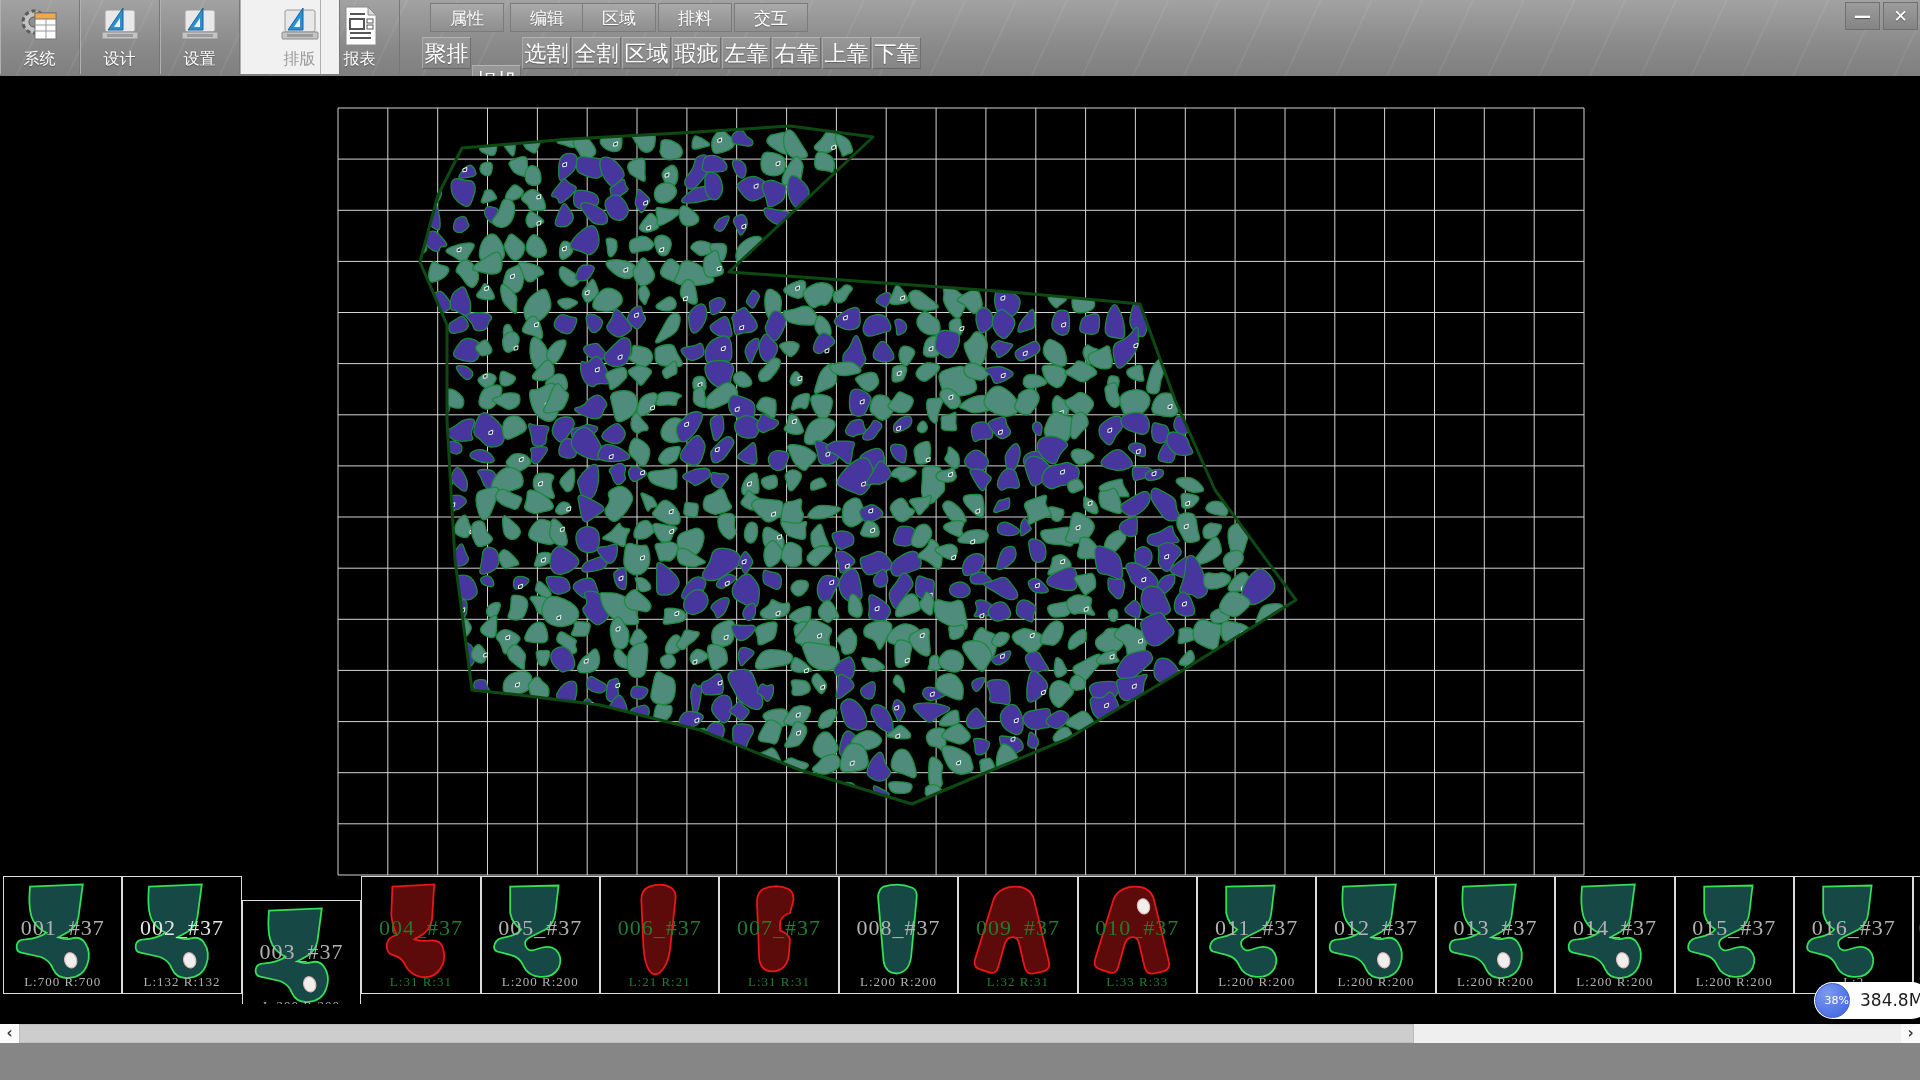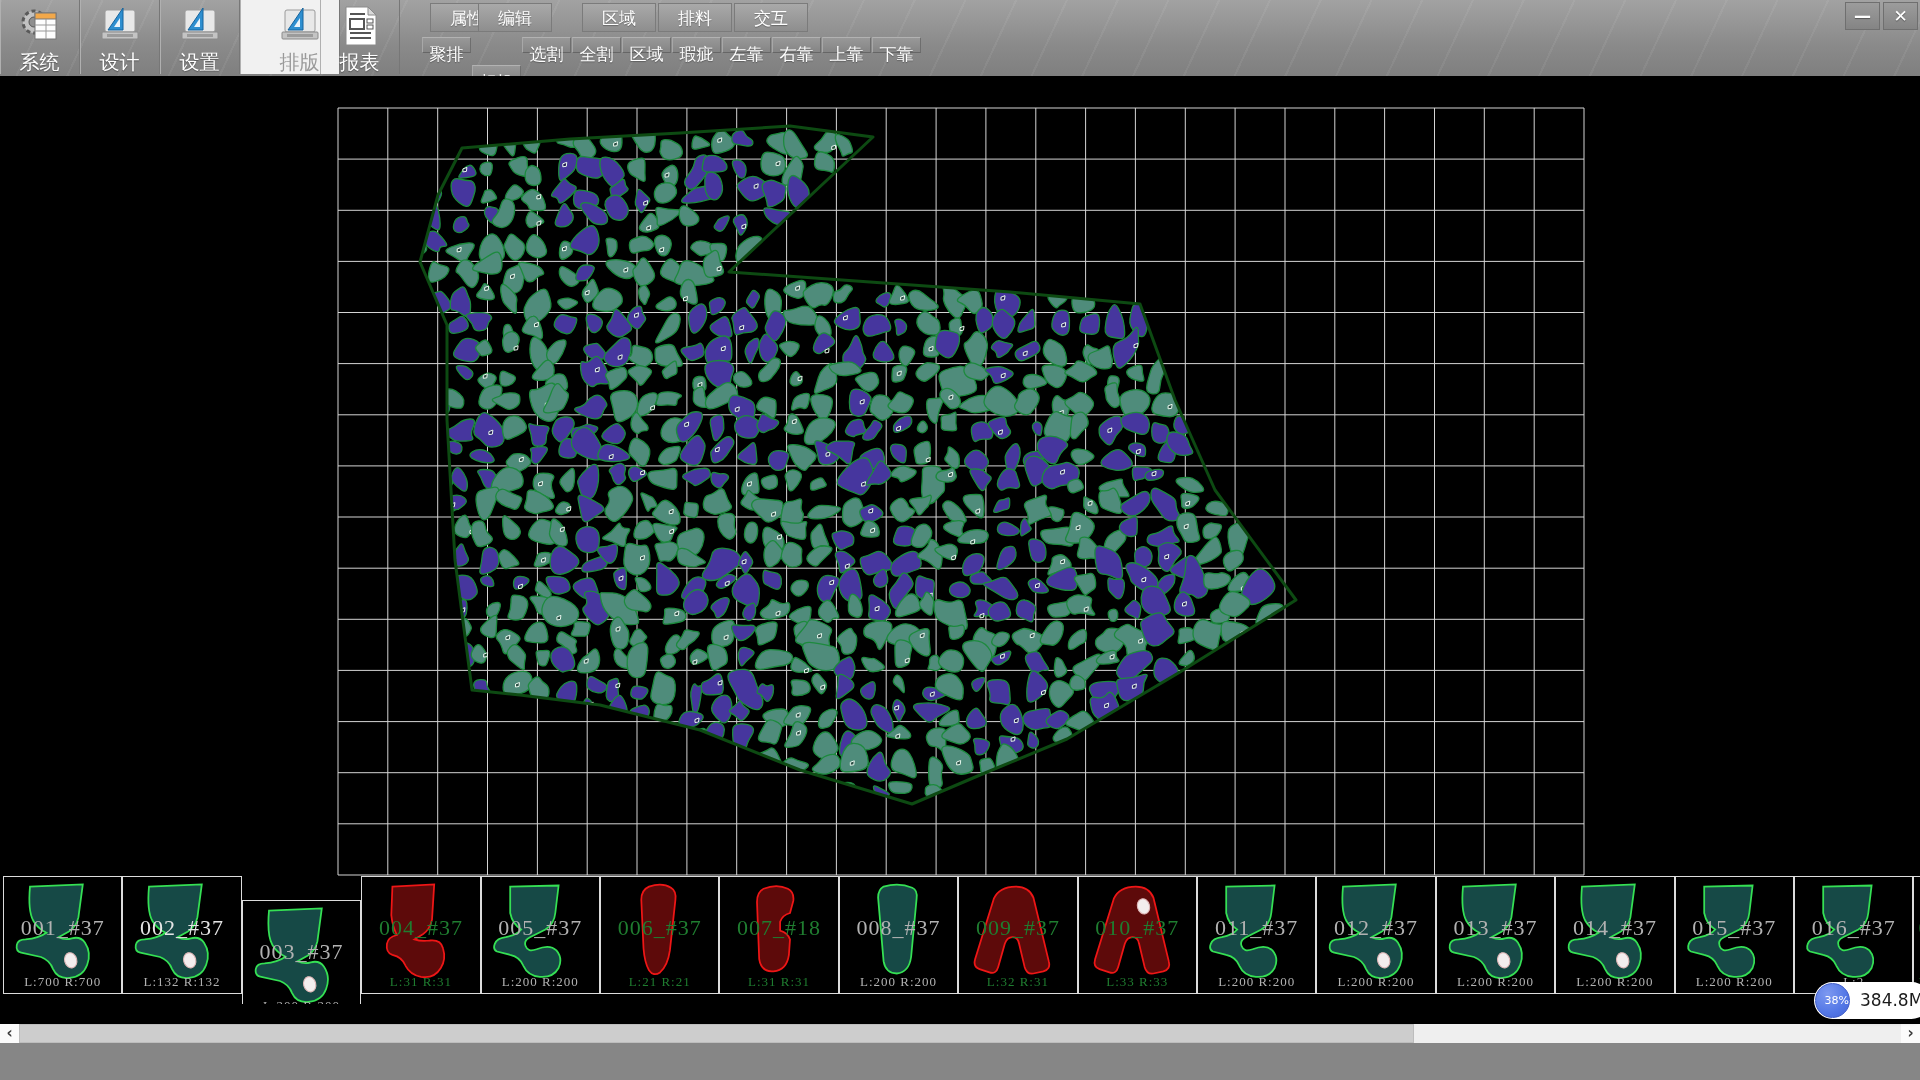--- a/index.html
+++ b/index.html
@@ -8,29 +8,29 @@
 
   
   .toolbar{position:absolute;left:0;top:0;width:1920px;height:76px;
     background:linear-gradient(#a2a2a2,#8a8a8a 60%,#7f7f7f);}
   .toolbar .streaks{position:absolute;inset:0;
     background:repeating-linear-gradient(115deg,rgba(255,255,255,.06) 0 2px,transparent 2px 46px);}
   .mode-btn{position:absolute;top:0;width:79px;height:74px;cursor:default;
     border-right:1px solid #777;box-shadow:inset 1px 0 0 #b0b0b0;text-align:center;}
   .mode-btn.active{background:#f1f1f1;}
   .mode-btn .micon{display:block;margin:4px auto 0;width:44px;height:44px;}
-  .mode-btn .mlabel{display:block;margin-top:1px;font-size:20px;color:#fff;
+  .mode-btn .mlabel{display:block;margin-top:1px;font-size:16px;color:#fff;
     text-shadow:0 1px 1px rgba(0,0,0,.35);}
   .mode-btn.active .mlabel{color:#9a9a9a;text-shadow:none;}
 
   .menu-tab{position:absolute;top:3px;height:29px;width:74px;line-height:29px;text-align:center;
     font-size:17px;color:#fff;text-shadow:0 1px 1px rgba(0,0,0,.3);
     background:linear-gradient(#a9a9a9,#8e8e8e);border:1px solid #7b7b7b;box-sizing:border-box;}
-  .tool-btn{position:absolute;top:37px;height:16px;width:49px;line-height:32px;text-align:center;
-    font-size:17px;color:#fff;text-shadow:0 1px 1px rgba(0,0,0,.3);box-sizing:border-box;
+  .tool-btn{position:absolute;top:37px;height:32px;width:49px;line-height:32px;text-align:center;
+    font-size:22px;color:#fff;text-shadow:0 1px 1px rgba(0,0,0,.3);box-sizing:border-box;
     background:linear-gradient(#989898,#858585);
     border-top:1px solid #b2b2b2;border-left:1px solid #a8a8a8;
     border-bottom:1px solid #666;border-right:1px solid #6e6e6e;}
   .win-btn{position:absolute;top:2px;width:35px;height:28px;box-sizing:border-box;
     background:linear-gradient(#9c9c9c,#848484);border:1px solid #6f6f6f;
     color:#fff;font-size:17px;text-align:center;line-height:26px;font-weight:bold;
     text-shadow:0 1px 1px rgba(0,0,0,.4);}
 
   
   #canvas-wrap{position:absolute;left:0;top:76px;width:1920px;height:803px;background:#000;}
@@ -122,21 +122,21 @@
           <rect x="29" y="15" width="6" height="4" fill="none" stroke="#555"></rect>
           <rect x="29" y="21" width="6" height="4" fill="none" stroke="#555"></rect>
           <line x1="12" y1="29" x2="33" y2="29" stroke="#555" stroke-width="2"></line>
           <line x1="12" y1="34" x2="33" y2="34" stroke="#555" stroke-width="2"></line>
         </svg>
         <span class="mlabel">报表</span>
       </div>
     </div>
   <div id="menu-tabs">
       <div class="menu-tab" style="left: 430px;">属性</div>
-      <div class="menu-tab" style="left: 478px;">编辑</div>
+      <div class="menu-tab" style="left: 510px;">编辑</div>
       <div class="menu-tab" style="left: 582px;">区域</div>
       <div class="menu-tab" style="left: 658px;">排料</div>
       <div class="menu-tab" style="left: 734px;">交互</div>
     </div>
   <div id="tool-buttons">
       <div class="tool-btn" style="left: 422px;">聚排</div>
       <div class="tool-btn" style="left: 472px; margin-top: 28px;">相机</div>
       <div class="tool-btn" style="left: 522px;">选割</div>
       <div class="tool-btn" style="left: 572px;">全割</div>
       <div class="tool-btn" style="left: 622px;">区域</div>
@@ -1112,21 +1112,21 @@
       <svg width="110" height="112" viewBox="0 0 100 100">
         <path d="M40 6 Q52 2 60 7 Q65 10 64 18 L59 64 Q57 78 50 84 Q44 88 40 82 Q36 75 35 62 L33 18 Q33 9 40 6 Z" fill="#5d0a0a" stroke="#ee1616" stroke-width="1.6"></path>
       </svg>
       <div class="thumb-label" style="color: rgb(31, 125, 48);">006_#37</div>
       <div class="thumb-detail" style="color: rgb(31, 125, 48);">L:21 R:21</div>
     </div>
     <div class="thumb-cell" style="left: 719.4px; width: 119.4px;">
       <svg width="110" height="112" viewBox="0 0 100 100">
         <path d="M36 8 Q48 3 58 8 Q64 11 63 19 L60 30 Q53 32 51 38 L51 46 Q58 48 60 54 L59 68 Q57 82 45 83 Q34 84 32 72 L30 20 Q30 11 36 8 Z" fill="#5d0a0a" stroke="#ee1616" stroke-width="1.6"></path>
       </svg>
-      <div class="thumb-label" style="color: rgb(31, 125, 48);">007_#18</div>
+      <div class="thumb-label" style="color: rgb(31, 125, 48);">007_#37</div>
       <div class="thumb-detail" style="color: rgb(31, 125, 48);">L:31 R:31</div>
     </div>
     <div class="thumb-cell" style="left: 838.8px; width: 119.4px;">
       <svg width="110" height="112" viewBox="0 0 100 100">
         <path d="M36 6 Q50 2 62 7 Q67 9 66 17 L61 70 Q59 84 48 85 Q38 85 36 74 L31 16 Q31 9 36 6 Z" fill="#164946" stroke="#35e054" stroke-width="1.6"></path>
       </svg>
       <div class="thumb-label" style="color: rgb(178, 178, 178);">008_#37</div>
       <div class="thumb-detail" style="color: rgb(178, 178, 178);">L:200 R:200</div>
     </div>
     <div class="thumb-cell" style="left: 958.2px; width: 119.4px;">

